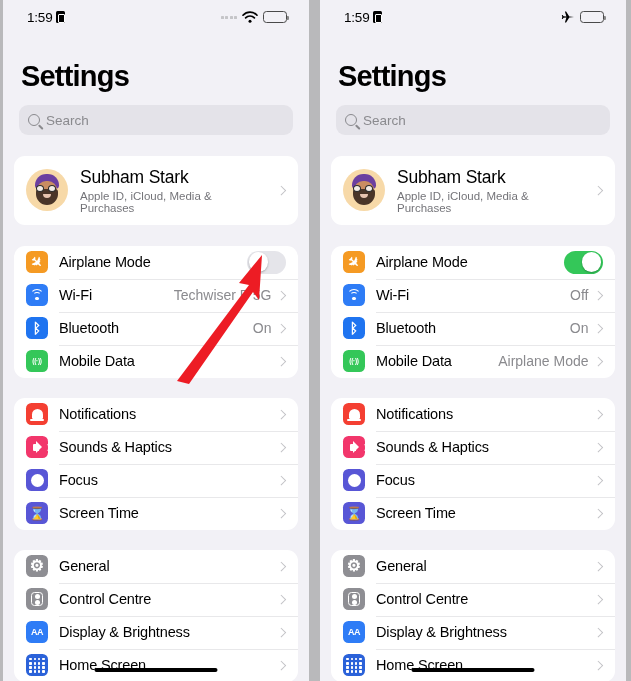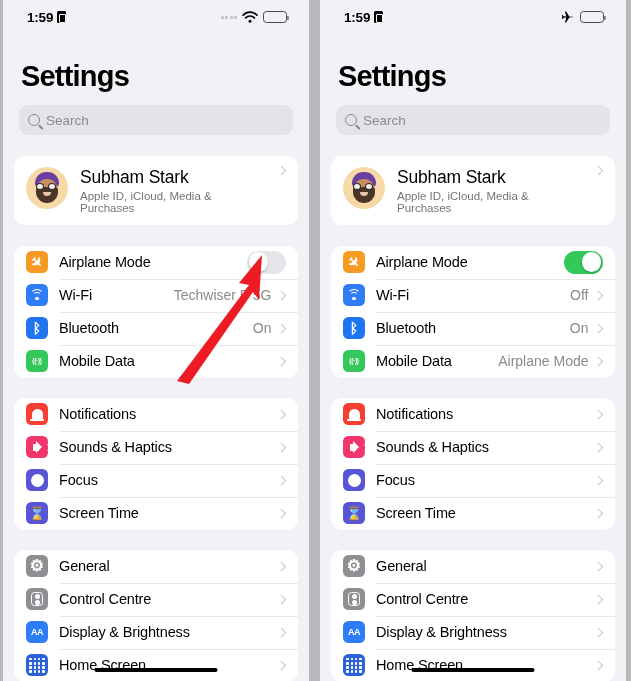--- a/index.html
+++ b/index.html
@@ -21,21 +21,21 @@
   .phone.left { margin-left: 3px; }
   .phone.right { margin-left: 11px; }
 
   
   .statusbar {
     height: 34px;
     display: flex; align-items: center; justify-content: space-between;
     padding: 0 22px 0 24px;
   }
   .sb-time {
-    font-size: 13.5px; font-weight: bold; color: #000;
+    font-size: 13.5px; font-weight: normal; color: #000;
     letter-spacing: -0.2px; display: flex; align-items: center; gap: 4px;
   }
   .sb-lock {
     display: inline-block; width: 9px; height: 12px;
     background: #000; border-radius: 1.5px; position: relative;
   }
   .sb-lock::after {
     content: ""; position: absolute; left: 2px; top: 2.5px;
     width: 5px; height: 7px; border: 1.2px solid #fff; border-radius: 1px;
   }
@@ -78,21 +78,21 @@
   .search-ph { font-size: 13.5px; color: #8a8a8e; }
 
   
   .card {
     margin: 0 11px; background: #fff; border-radius: 11px; overflow: hidden;
   }
   .gap-lg { height: 21px; }
   .gap-md { height: 20px; }
 
   .profile-row {
-    display: flex; align-items: flex-start; padding: 11px 12px; gap: 12px;
+    display: flex; align-items: center; padding: 11px 12px; gap: 12px;
   }
   .avatar {
     width: 42px; height: 42px; border-radius: 50%; flex: none;
     background: #f7d9a8; position: relative; overflow: hidden;
   }
   .av-hair {
     position: absolute; left: 9px; top: 5px; width: 24px; height: 15px;
     background: #6b3fa0; border-radius: 12px 12px 4px 4px;
   }
   .av-face {

